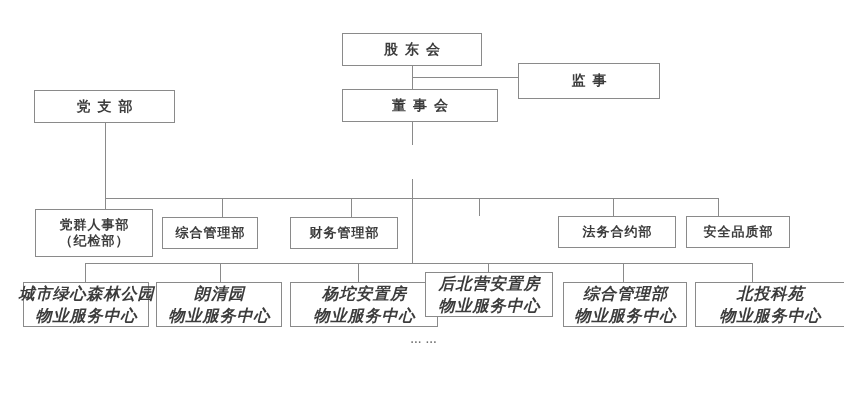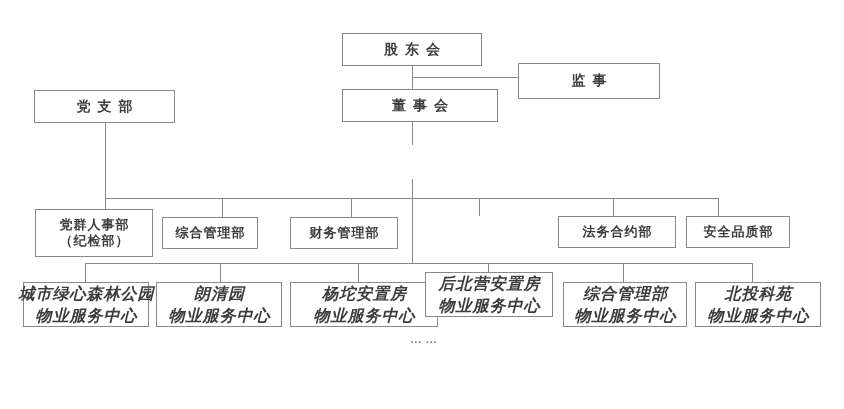--- a/index.html
+++ b/index.html
@@ -151,20 +151,20 @@
   <div class="box" style="left:425px;top:272px;width:128px;height:45px">
     <span class="lbl lbl-center">后北营安置房</span>
     <span class="lbl lbl-center">物业服务中心</span>
   </div>
 
   <div class="box" style="left:563px;top:282px;width:124px;height:45px">
     <span class="lbl lbl-center">综合管理部</span>
     <span class="lbl lbl-center">物业服务中心</span>
   </div>
 
-  <div class="box" style="left:695px;top:282px;width:126px;height:45px">
+  <div class="box" style="left:695px;top:282px;width:150px;height:45px">
     <span class="lbl lbl-center">北投科苑</span>
     <span class="lbl lbl-center">物业服务中心</span>
   </div>
 
   <div class="ellipsis">... ...</div>
 
 </div>
 
 </body></html>

